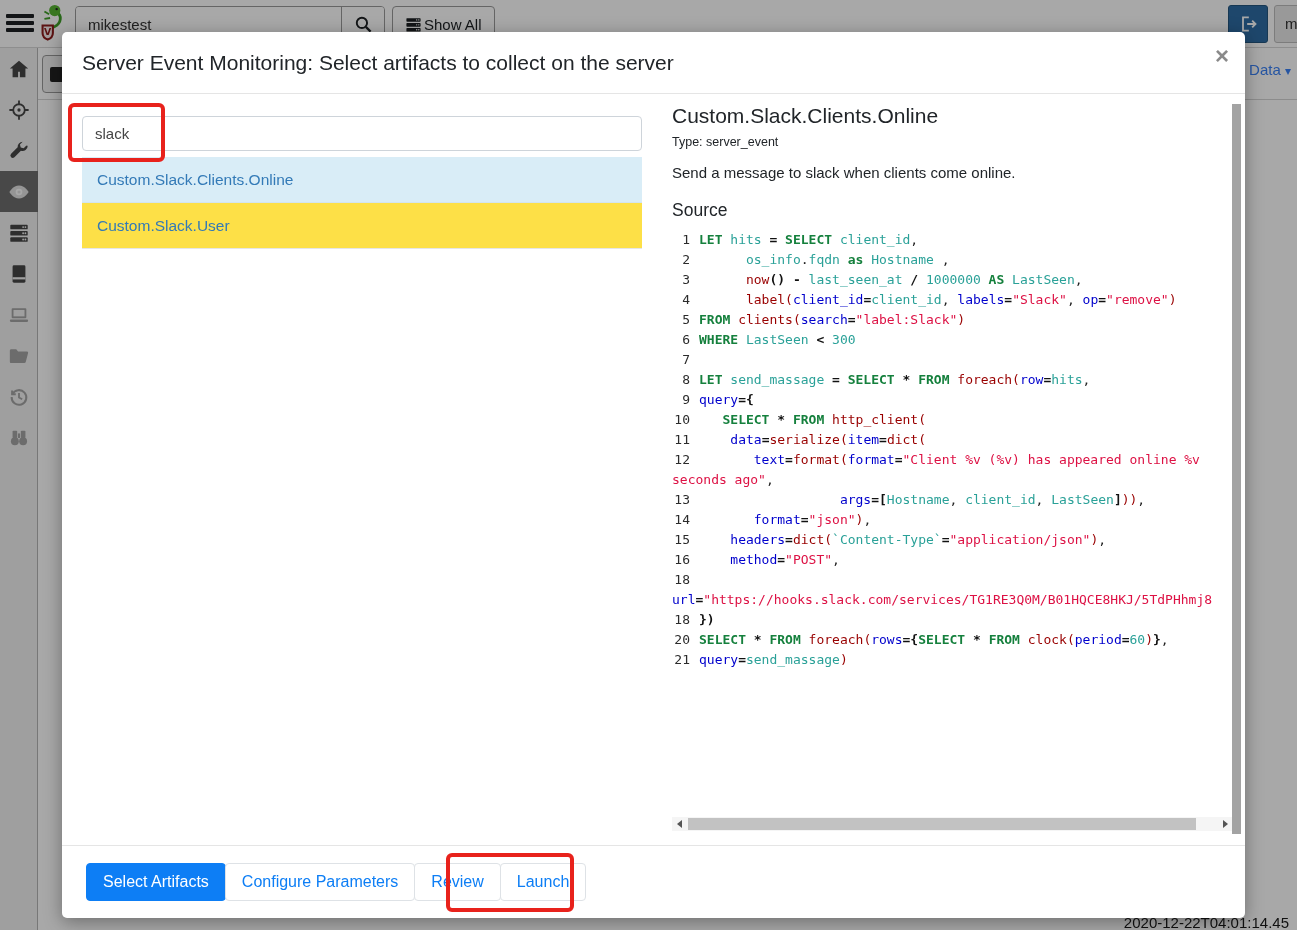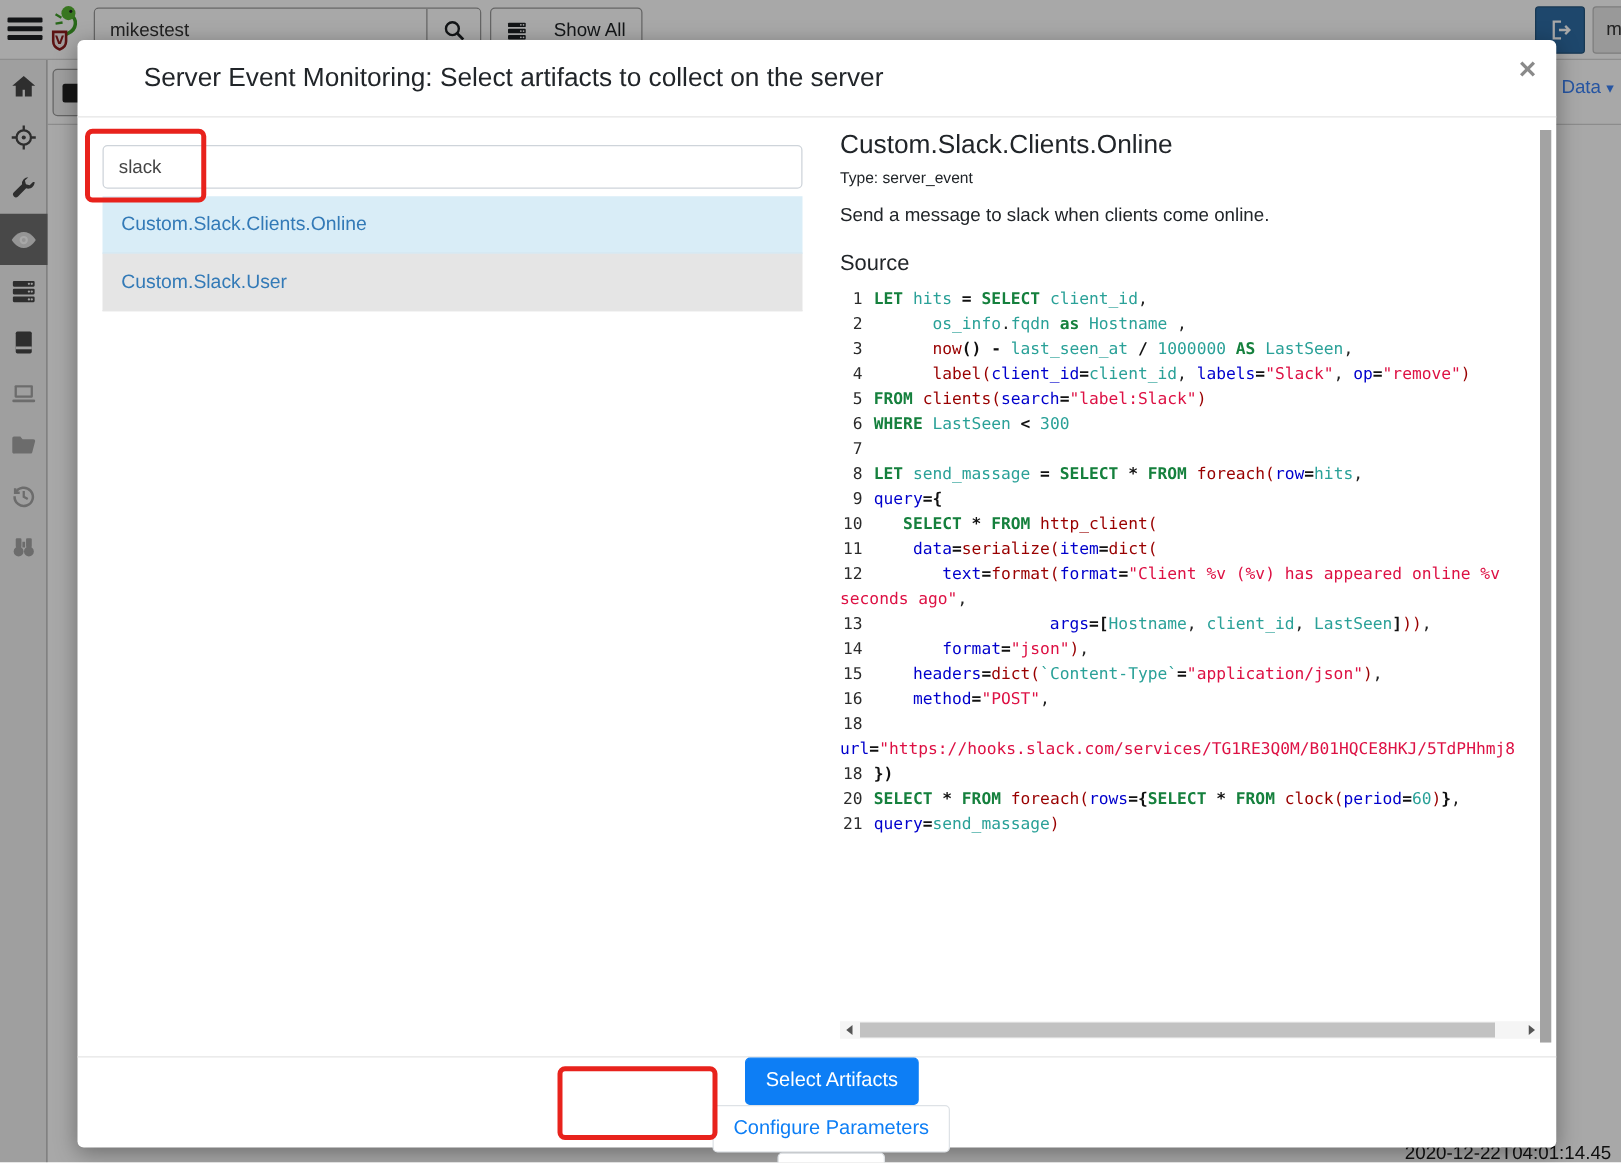--- a/index.html
+++ b/index.html
@@ -7,21 +7,21 @@
   body { font-family:"Liberation Sans", sans-serif; background:#fff; position:relative; overflow:hidden; }
 
   
   .navbar { position:absolute; left:0; top:0; width:1297px; height:48px; background:#fff; border-bottom:1px solid #d8d8d8; z-index:1; }
   .hamburger { position:absolute; left:6px; top:11px; width:28px; height:26px; cursor:pointer; }
   .hamburger span { display:block; height:4px; background:#1d2124; border-radius:1px; margin:3px 0; }
   .logo { position:absolute; left:36px; top:3px; width:30px; height:43px; }
   .search-group { position:absolute; left:75px; top:6px; height:36px; display:flex; border:1px solid #9a9a9a; border-radius:4px; background:#fff; overflow:hidden; }
   .search-group input { width:265px; border:none; outline:none; padding:0 12px; font-size:15px; color:#333; font-family:"Liberation Sans",sans-serif; }
   .search-btn { width:43px; border:none; border-left:1px solid #9a9a9a; background:#fff; display:flex; align-items:center; justify-content:center; cursor:pointer; }
-  .showall-btn { position:absolute; left:392px; top:6px; height:36px; padding:4px 12px; display:flex; align-items:center; gap:21px; background:#fff; border:1px solid #9a9a9a; border-radius:4px; font-size:15px; color:#1d2124; cursor:pointer; }
+  .showall-btn { position:absolute; left:392px; top:6px; height:36px; padding:4px 12px; display:flex; align-items:center; gap:2px; background:#fff; border:1px solid #9a9a9a; border-radius:4px; font-size:15px; color:#1d2124; cursor:pointer; }
   .logout-btn { position:absolute; left:1228px; top:5px; width:40px; height:38px; background:#2e6da4; border:1px solid #24567f; border-radius:3px; display:flex; align-items:center; justify-content:center; cursor:pointer; }
   .user-btn { position:absolute; left:1274px; top:5px; width:70px; height:38px; background:#e9e9e9; border:1px solid #bdbdbd; border-radius:3px 0 0 3px; font-size:15px; color:#333; text-align:left; padding-left:10px; line-height:36px; }
 
   .toolbar { position:absolute; left:38px; top:48px; right:0; height:52px; background:#fff; border-bottom:1px solid #d5d5d5; z-index:1; }
   .partial-btn { position:absolute; left:4px; top:7px; width:36px; height:38px; border:1px solid #9a9a9a; border-radius:4px; background:#f2f2f2; }
   .partial-btn .glyph { position:absolute; left:7px; top:11px; width:15px; height:15px; background:#222; border-radius:2px; }
   .data-dropdown { position:absolute; right:6px; top:13px; font-size:15px; color:#3b82f6; cursor:pointer; }
   .data-dropdown .caret { font-size:12px; }
 
   .sidebar { position:absolute; left:0; top:48px; width:38px; bottom:0; background:#f2f2f2; border-right:1px solid #b5b5b5; z-index:1; }
@@ -30,28 +30,28 @@
   .sb-item.active { background:#6e6e6e; color:#e3e3e3; }
   .sb-item.disabled { opacity:.45; }
 
   .timestamp { position:absolute; right:8px; top:914px; font-size:15px; color:#1a1a1a; z-index:1; }
 
   .backdrop { position:absolute; inset:0; background:rgba(0,0,0,.34); z-index:10; }
 
   
   .modal { position:absolute; left:62px; top:32px; width:1183px; height:886px; background:#fff; border-radius:5px; z-index:20; box-shadow:0 4px 18px rgba(0,0,0,.35); }
   .modal-header { height:62px; padding:0 20px; border-bottom:1px solid #e5e5e5; position:relative; }
-  .modal-title { font-size:21px; color:#212529; line-height:62px; font-weight:400;margin-left:33px; }
+  .modal-title { font-size:21px; color:#212529; line-height:62px; font-weight:400; }
   .modal-close { position:absolute; right:16px; top:12px; font-size:24px; font-weight:bold; color:#8a8a8a; background:none; border:none; cursor:pointer; line-height:1; }
 
   .modal-body { position:relative; height:750px; }
   .left-col { position:absolute; left:20px; top:22px; width:560px; }
   .artifact-search { width:100%; height:35px; border:1px solid #ced4da; border-radius:4px; padding:0 12px; font-size:15px; color:#444; font-family:"Liberation Sans",sans-serif; outline:none; }
   .artifact-list { margin-top:6px; }
-  .list-item { height:46px; line-height:46px; padding:0 15px; font-size:15.5px; color:#337ab7; border-bottom:1px solid #e6e6e6; background:#e5e5e5; cursor:pointer; }
+  .list-item { height:46px; line-height:46px; padding:0 15px; font-size:15.5px; color:#337ab7; border-bottom:1px solid #e6e6e6; background:#fde047; cursor:pointer; }
   .list-item.sel { background:#d9edf7; border-bottom:1px solid #d3e5ef; }
 
   .right-col { position:absolute; left:610px; top:10px; width:560px; }
   .detail-title { font-size:21px; color:#212529; font-weight:400; }
   .detail-type { font-size:12.5px; color:#212529; margin-top:7px; }
   .detail-desc { font-size:15px; color:#212529; margin-top:15px; }
   .source-heading { font-size:17.5px; color:#212529; font-weight:400; margin-top:19px; }
 
   .code { margin-top:9px; font-family:"DejaVu Sans Mono", monospace; font-size:13px; line-height:20px; color:#222; width:560px; overflow:hidden; }
   .code-row { white-space:pre; display:flex; }
@@ -67,21 +67,21 @@
 
   .vscrollbar { position:absolute; right:4px; top:10px; bottom:10px; width:9px; background:#ededed; }
   .vscrollbar .thumb { position:absolute; left:0; top:0; width:9px; height:100%; background:#a3a3a3; }
   .hscrollbar { position:absolute; left:610px; top:723px; width:560px; height:14px; background:#f5f5f5; }
   .h-arrow { position:absolute; top:0; width:14px; height:14px; display:flex; align-items:center; justify-content:center; }
   .h-arrow.left { left:0; } .h-arrow.right { right:0; }
   .tri-l { width:0; height:0; border-top:4px solid transparent; border-bottom:4px solid transparent; border-right:5px solid #555; }
   .tri-r { width:0; height:0; border-top:4px solid transparent; border-bottom:4px solid transparent; border-left:5px solid #555; }
   .hthumb { position:absolute; left:16px; top:1px; width:508px; height:12px; background:#c2c2c2; }
 
-  .modal-footer { position:absolute; left:0; bottom:0; width:100%; height:73px; border-top:1px solid #e5e5e5; display:flex; align-items:center; padding-left:24px;flex-direction:column; }
+  .modal-footer { position:absolute; left:0; bottom:0; width:100%; height:73px; border-top:1px solid #e5e5e5; display:flex; align-items:center; padding-left:24px; }
   .tab { font-size:16px; padding:9px 16px; background:#fff; border:1px solid #dee2e6; color:#0d7ef5; cursor:pointer; margin-left:-1px; border-radius:4px; font-family:"Liberation Sans",sans-serif; }
   .tab.active { background:#0d7ef5; border-color:#0d7ef5; color:#fff; margin-left:0; }
 
   .anno { position:absolute; border:4px solid #e8221c; border-radius:6px; z-index:30; pointer-events:none; }
   .anno-search { left:68px; top:103px; width:97px; height:59px; }
   .anno-launch { left:446px; top:853px; width:128px; height:59px; }
 </style>
 </head>
 <body>
 

